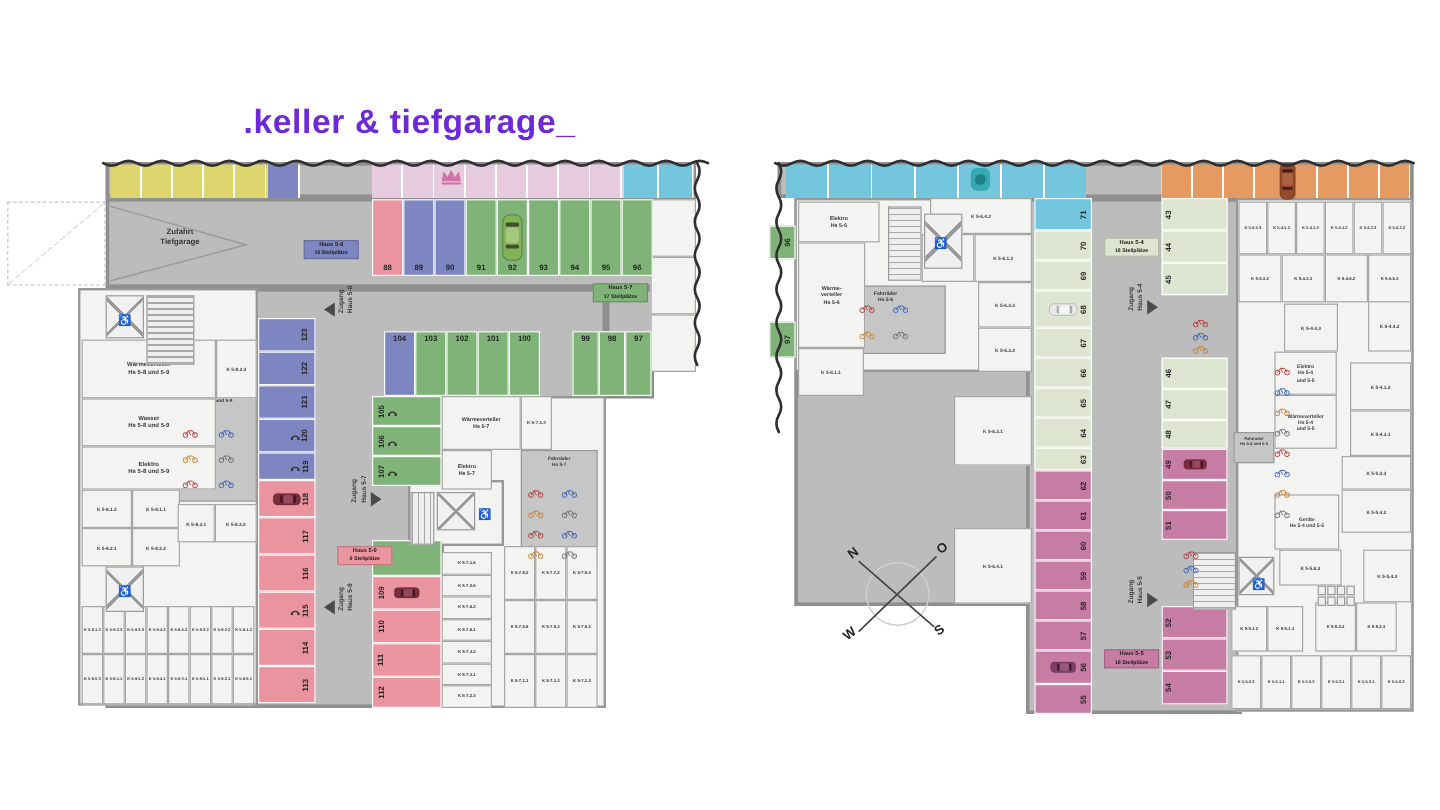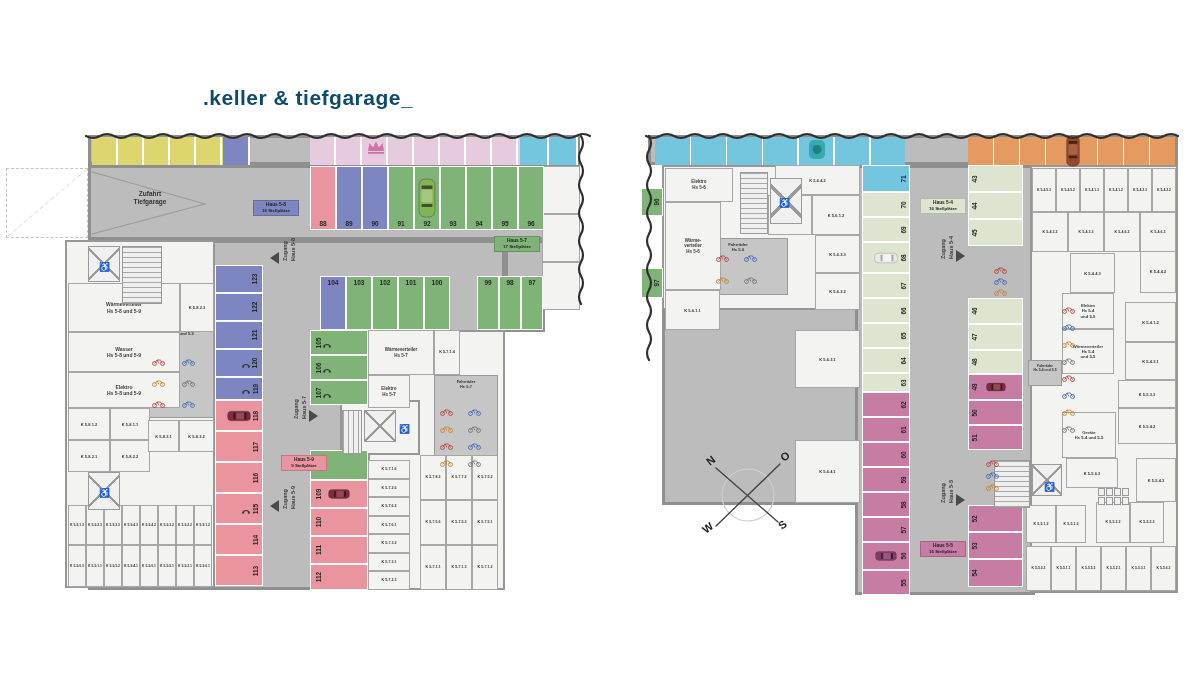--- a/index.html
+++ b/index.html
@@ -15,21 +15,21 @@
   .ibox{display:flex;flex-direction:column;align-items:center;justify-content:center;text-align:center;font-weight:bold;
         color:#1d1d1d;line-height:1.2;border:1px solid rgba(0,0,0,.18);}
   .vtext{writing-mode:vertical-rl;transform:rotate(180deg);font-weight:bold;color:#3c3c3c;font-size:5.5px;line-height:1.4;white-space:pre;}
   .hatch{background:#efefef repeating-linear-gradient(180deg,#a8a8a8 0 1px,transparent 1px 5px);border:1px solid #9a9a9a;}
   .hatchv{background:#efefef repeating-linear-gradient(90deg,#a8a8a8 0 1px,transparent 1px 5px);border:1px solid #9a9a9a;}
   .elev{background-color:#f0f0f0;border:1px solid #9a9a9a;
         background-image:linear-gradient(45deg,transparent 47%,#9a9a9a 47% 53%,transparent 53%),
                          linear-gradient(135deg,transparent 47%,#9a9a9a 47% 53%,transparent 53%);}
   .lbl{color:#333;font-weight:bold;text-align:center;white-space:pre-line;line-height:1.3;}
   .wc{color:#2e2e2e;}
-  #title{position:absolute;left:203px;top:86px;font-size:21px;font-weight:bold;letter-spacing:.5px;color:#0c4a6e;}
+  #title{position:absolute;left:203px;top:86px;font-size:28px;font-weight:bold;letter-spacing:.5px;color:#6d28d9;}
   svg.overlay{position:absolute;left:0;top:0;pointer-events:none;}
 </style>
 </head>
 <body>
 
 <div id="stage">
   <div id="title">.keller &amp; tiefgarage_</div>
 <div class="abs floor" style="left: 88px; top: 135px; width: 492px; height: 30px;"></div>
     <div class="abs floor" style="left: 88px; top: 165px; width: 492px; height: 75px;"></div>
     <div class="abs floor" style="left: 88px; top: 240px; width: 417px; height: 350px;"></div>

